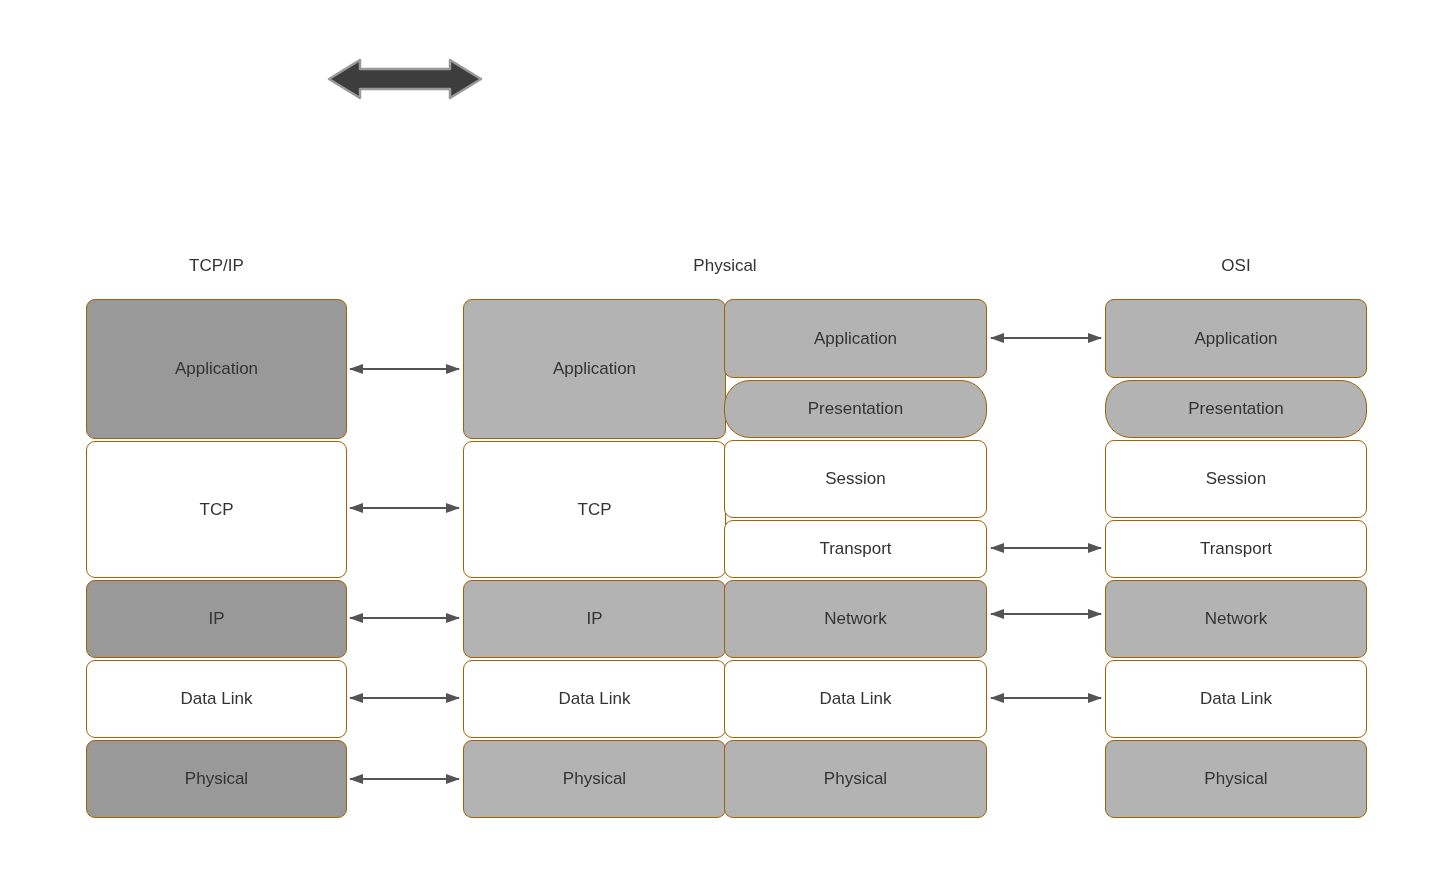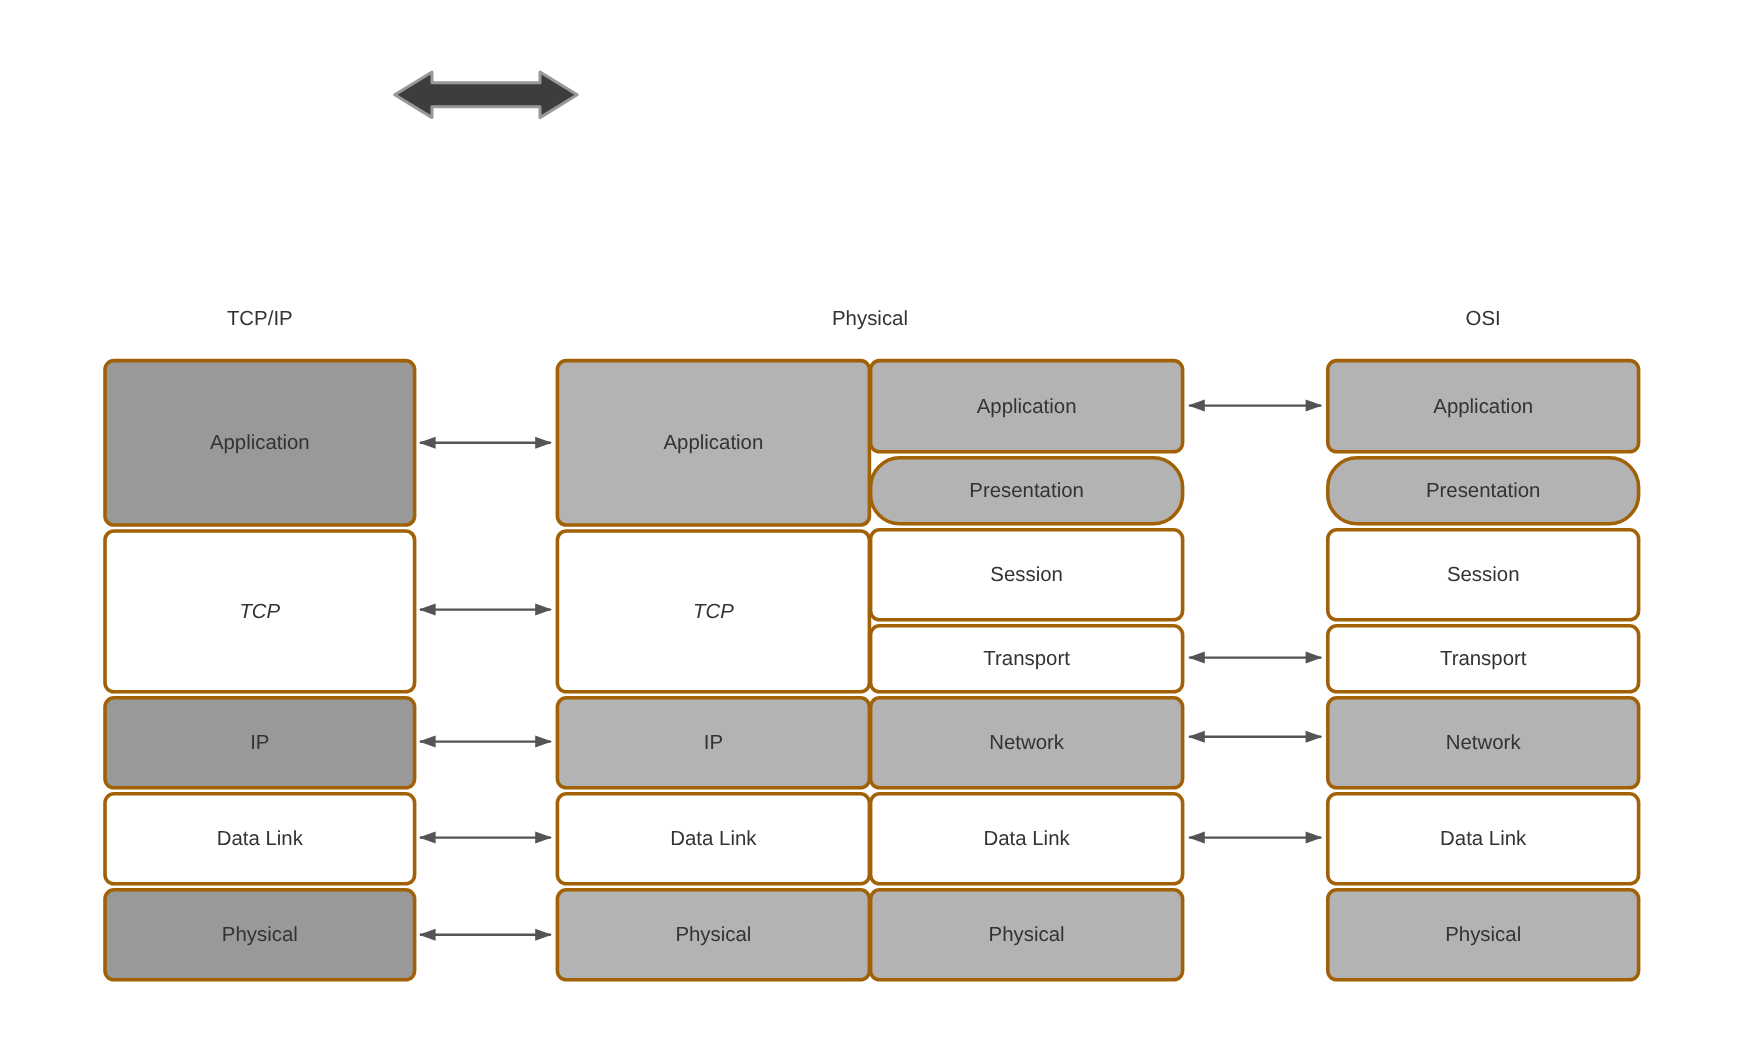--- a/index.html
+++ b/index.html
@@ -11,37 +11,37 @@
     overflow:hidden;
   }
   .hdr{
     position:absolute;height:24px;
     display:flex;align-items:center;justify-content:center;
     font-size:17px;color:#333333;
   }
   .box{
     position:absolute;
     box-sizing:border-box;
-    border:3px solid #a16207;
+    border:1px solid #a16207;
     border-radius:9px;
     display:flex;align-items:center;justify-content:center;
     font-size:17px;color:#333333;
     text-align:center;
   }
   .gray-dark{background:#999999;}
   .gray-light{background:#b3b3b3;}
   .white-fill{background:#ffffff;}
   
   .colA{left:86px;width:261px;}
   .colB{left:463px;width:263px;}
   .colC{left:724px;width:263px;}
   .colD{left:1105px;width:262px;}
   
   .rApp{top:299px;height:140px;}
-  .rTcp{top:441px;height:137px;font-style:italic;}
+  .rTcp{top:441px;height:137px;}
   .rIp{top:580px;height:78px;}
   .rDl{top:660px;height:78px;}
   .rPh{top:740px;height:78px;}
   
   .sApp{top:299px;height:79px;}
   .sPre{top:380px;height:58px;border-radius:26px;}
   .sSes{top:440px;height:78px;text-align:center;}
   .sTra{top:520px;height:58px;text-align:center;}
   .sNet{top:580px;height:78px;}
   .sDl{top:660px;height:78px;}

